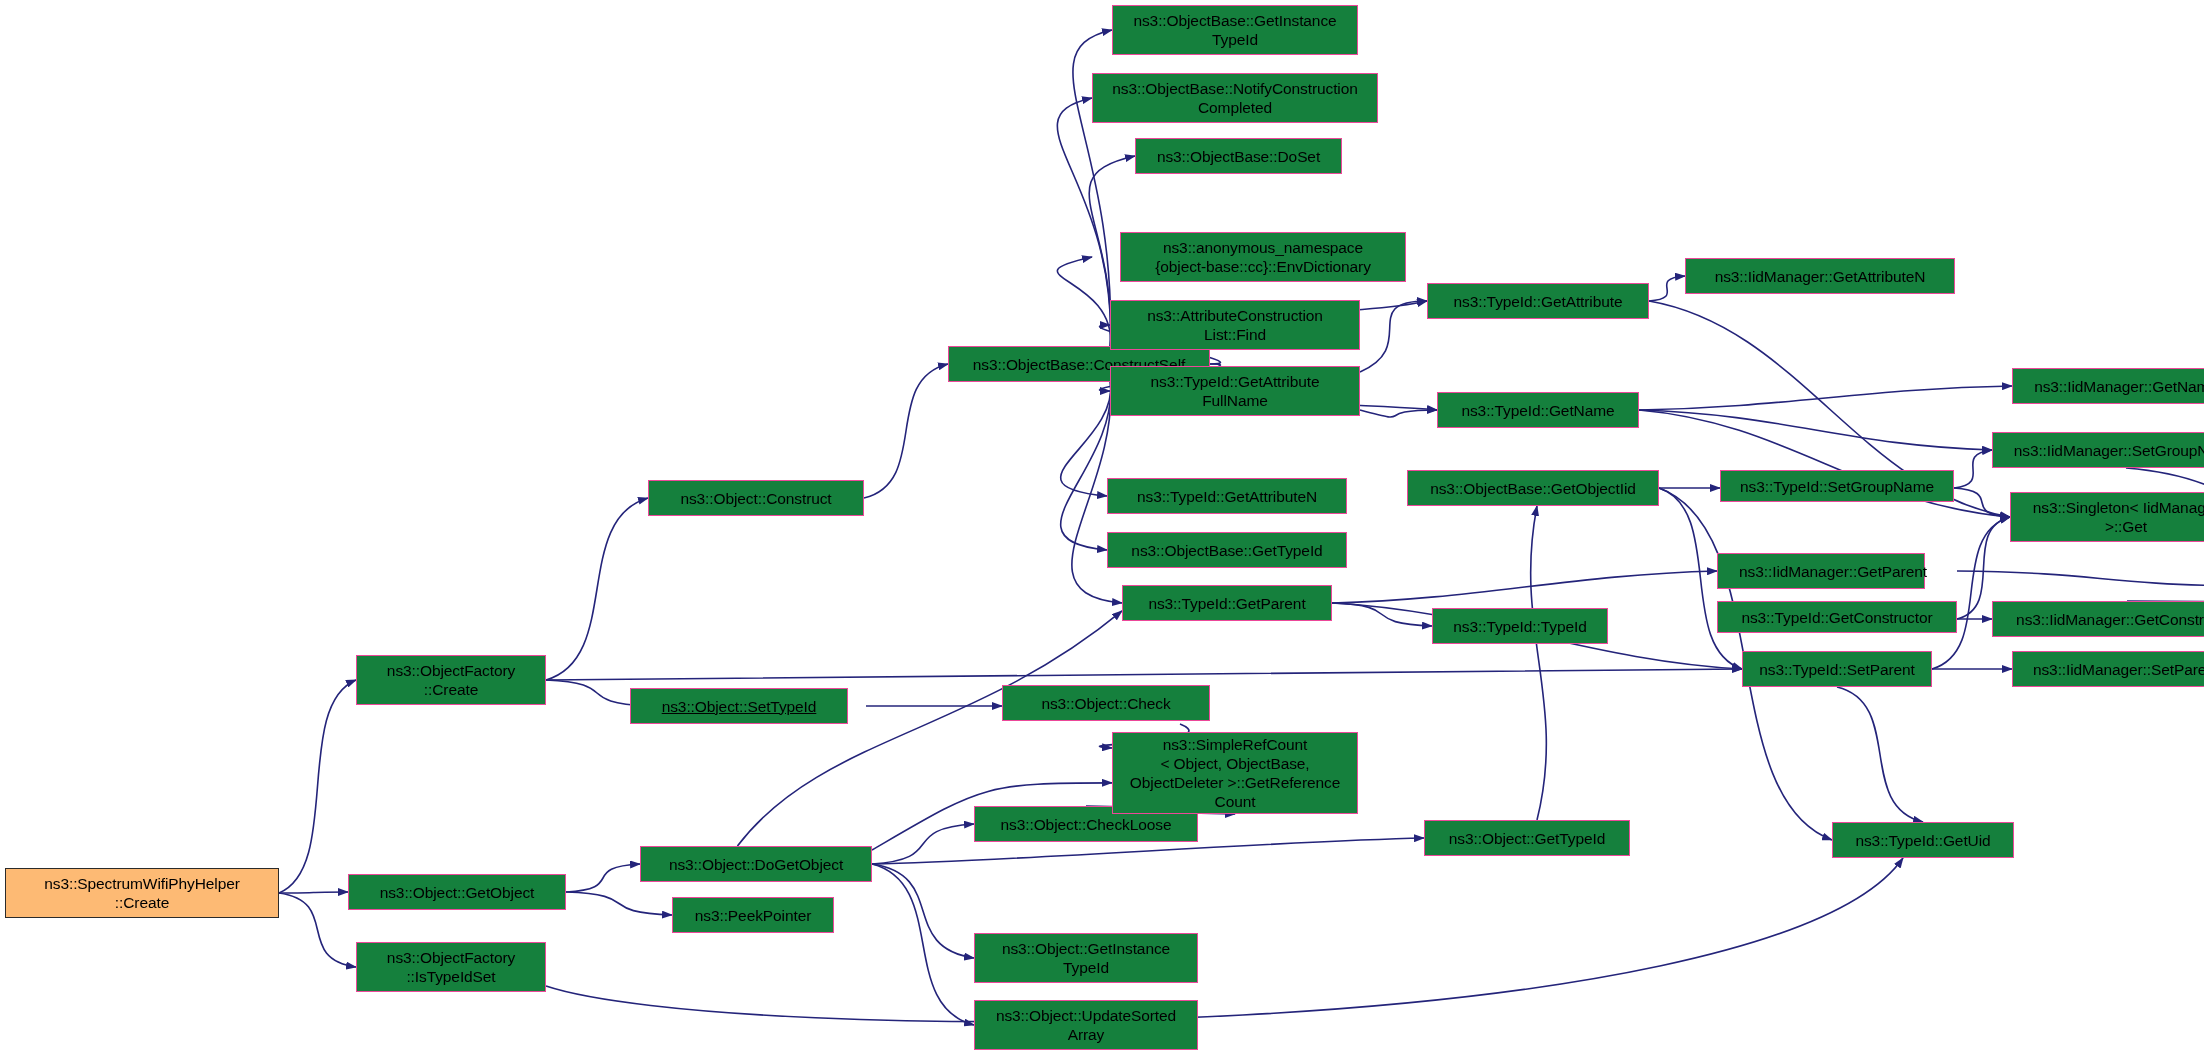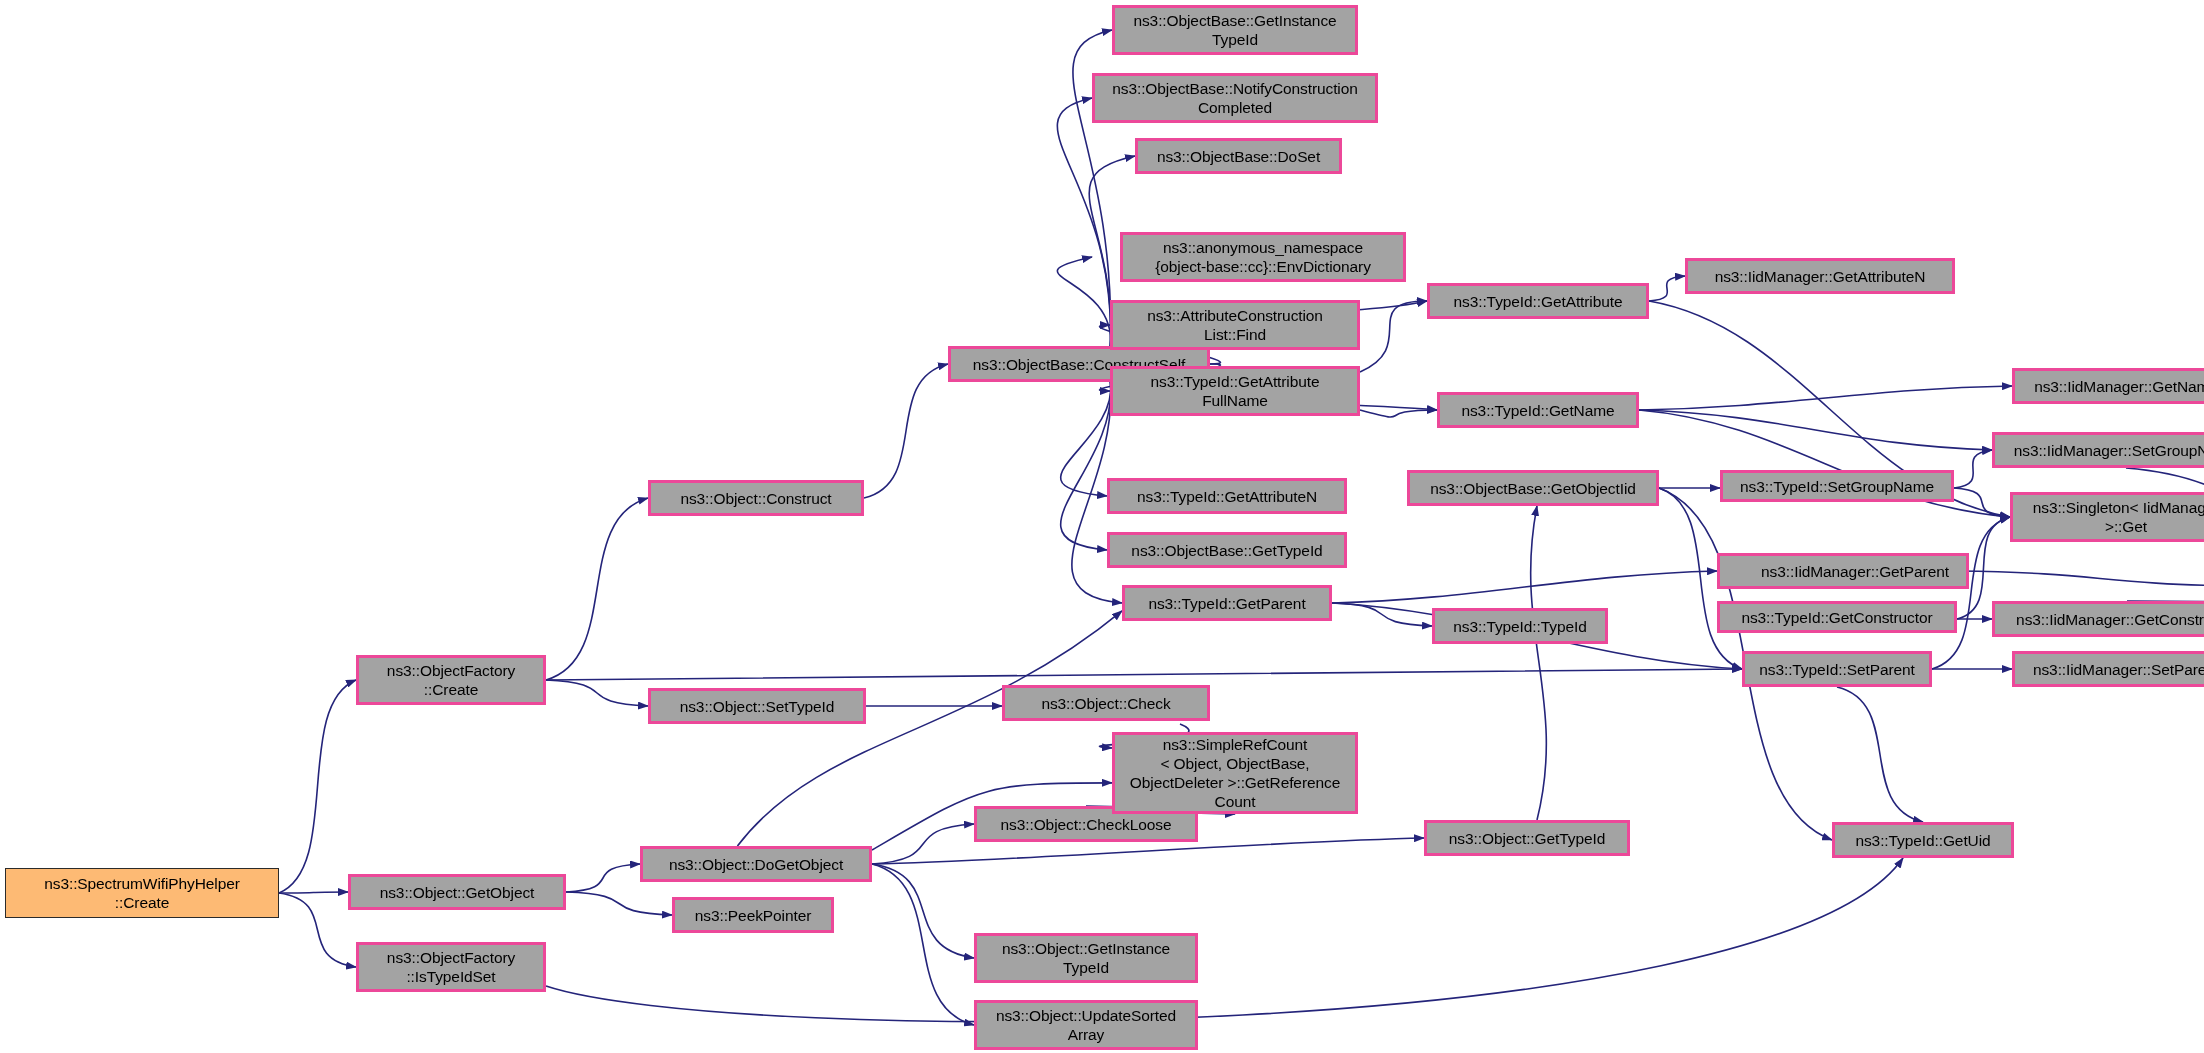--- a/index.html
+++ b/index.html
@@ -18,22 +18,22 @@
   #edges {
     position: absolute;
     left: 0; top: 0;
     width: 2204px;
     height: 1053px;
     pointer-events: none;
   }
   .node {
     position: absolute;
     box-sizing: border-box;
-    border: 3px solid #ec4899;
-    background: #a3a3a3;
+    border: 1px solid #ec4899;
+    background: #15803d;
     color: #000000;
     font-size: 15.5px;
     line-height: 19px;
     display: flex;
     align-items: center;
     justify-content: center;
     text-align: center;
     white-space: pre-line;
     letter-spacing: -0.1px;
     z-index: 5;
@@ -114,21 +114,21 @@
   </svg>
   <div id="node-layer">
       <div class="node root" style="left: 5px; top: 868px; width: 274px; height: 50px;"><span>ns3::SpectrumWifiPhyHelper
 ::Create</span></div>
       <div class="node" style="left: 348px; top: 874px; width: 218px; height: 36px;"><span>ns3::Object::GetObject</span></div>
       <div class="node" style="left: 356px; top: 942px; width: 190px; height: 50px;"><span>ns3::ObjectFactory
 ::IsTypeIdSet</span></div>
       <div class="node" style="left: 356px; top: 655px; width: 190px; height: 50px;"><span>ns3::ObjectFactory
 ::Create</span></div>
       <div class="node" style="left: 648px; top: 480px; width: 216px; height: 36px;"><span>ns3::Object::Construct</span></div>
-      <div class="node" style="left: 648px; top: 688px; width: 218px; height: 36px;"><span>ns3::Object::SetTypeId</span></div>
+      <div class="node" style="left: 630px; top: 688px; width: 218px; height: 36px; text-decoration: underline;"><span>ns3::Object::SetTypeId</span></div>
       <div class="node" style="left: 640px; top: 846px; width: 232px; height: 36px;"><span>ns3::Object::DoGetObject</span></div>
       <div class="node" style="left: 672px; top: 897px; width: 162px; height: 36px;"><span>ns3::PeekPointer</span></div>
       <div class="node" style="left: 1002px; top: 653px; width: 208px; height: 36px; margin-top: 32px;"><span>ns3::Object::Check</span></div>
       <div class="node" style="left: 974px; top: 806px; width: 224px; height: 36px;"><span>ns3::Object::CheckLoose</span></div>
       <div class="node" style="left: 974px; top: 933px; width: 224px; height: 50px;"><span>ns3::Object::GetInstance
 TypeId</span></div>
       <div class="node" style="left: 974px; top: 1000px; width: 224px; height: 50px;"><span>ns3::Object::UpdateSorted
 Array</span></div>
       <div class="node" style="left: 1112px; top: 732px; width: 246px; height: 82px;"><span>ns3::SimpleRefCount
 &lt; Object, ObjectBase,
@@ -149,21 +149,21 @@
       <div class="node" style="left: 1107px; top: 478px; width: 240px; height: 36px;"><span>ns3::TypeId::GetAttributeN</span></div>
       <div class="node" style="left: 1107px; top: 532px; width: 240px; height: 36px;"><span>ns3::ObjectBase::GetTypeId</span></div>
       <div class="node" style="left: 1122px; top: 585px; width: 210px; height: 36px;"><span>ns3::TypeId::GetParent</span></div>
       <div class="node" style="left: 1427px; top: 283px; width: 222px; height: 36px;"><span>ns3::TypeId::GetAttribute</span></div>
       <div class="node" style="left: 1437px; top: 392px; width: 202px; height: 36px;"><span>ns3::TypeId::GetName</span></div>
       <div class="node" style="left: 1407px; top: 470px; width: 252px; height: 36px;"><span>ns3::ObjectBase::GetObjectIid</span></div>
       <div class="node" style="left: 1432px; top: 608px; width: 176px; height: 36px;"><span>ns3::TypeId::TypeId</span></div>
       <div class="node" style="left: 1424px; top: 820px; width: 206px; height: 36px;"><span>ns3::Object::GetTypeId</span></div>
       <div class="node" style="left: 1685px; top: 258px; width: 270px; height: 36px; justify-content: center;"><span>ns3::IidManager::GetAttributeN</span></div>
       <div class="node" style="left: 1720px; top: 470px; width: 234px; height: 32px;"><span>ns3::TypeId::SetGroupName</span></div>
-      <div class="node" style="left: 1717px; top: 553px; width: 252px; height: 36px; padding-left: 24px;"><span>ns3::IidManager::GetParent</span></div>
+      <div class="node" style="left: 1717px; top: 553px; width: 208px; height: 36px; padding-left: 24px;"><span>ns3::IidManager::GetParent</span></div>
       <div class="node" style="left: 1717px; top: 601px; width: 240px; height: 32px;"><span>ns3::TypeId::GetConstructor</span></div>
       <div class="node" style="left: 1742px; top: 651px; width: 190px; height: 36px;"><span>ns3::TypeId::SetParent</span></div>
       <div class="node" style="left: 2012px; top: 368px; width: 228px; height: 36px;"><span>ns3::IidManager::GetName</span></div>
       <div class="node" style="left: 1992px; top: 432px; width: 268px; height: 36px;"><span>ns3::IidManager::SetGroupName</span></div>
       <div class="node" style="left: 2010px; top: 492px; width: 232px; height: 50px;"><span>ns3::Singleton&lt; IidManager
 &gt;::Get</span></div>
       <div class="node" style="left: 1992px; top: 601px; width: 270px; height: 36px;"><span>ns3::IidManager::GetConstructor</span></div>
       <div class="node" style="left: 2012px; top: 651px; width: 228px; height: 36px;"><span>ns3::IidManager::SetParent</span></div>
       <div class="node" style="left: 1832px; top: 822px; width: 182px; height: 36px;"><span>ns3::TypeId::GetUid</span></div>
     </div>

